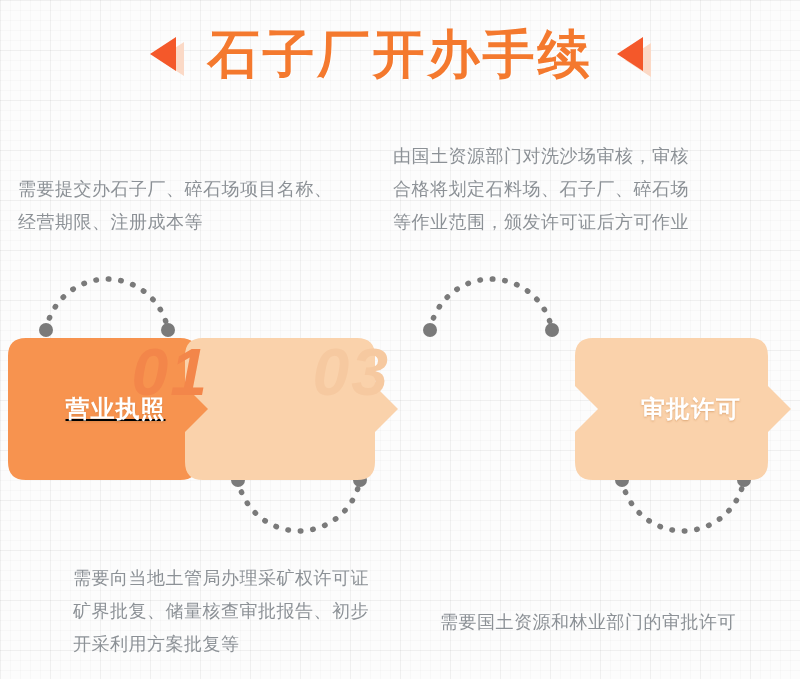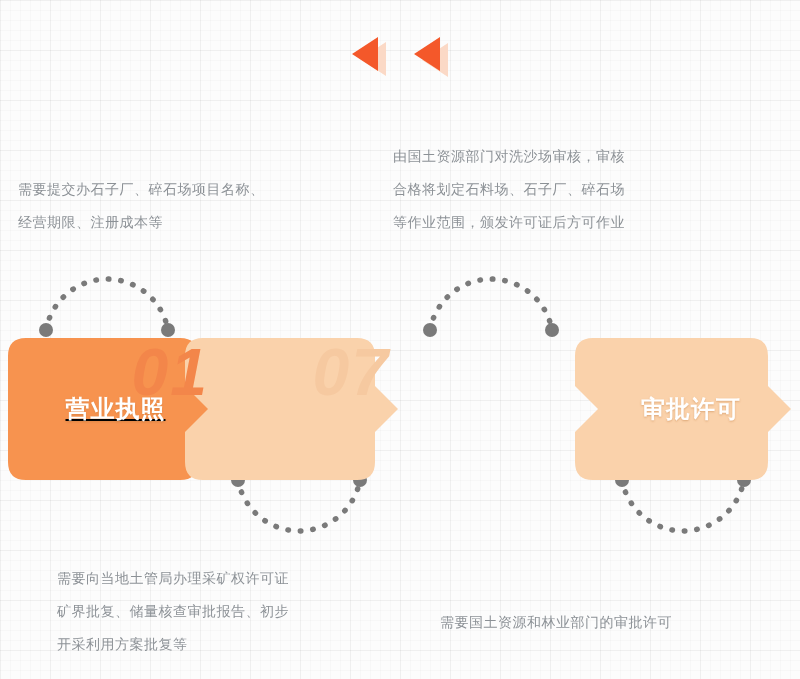--- a/index.html
+++ b/index.html
@@ -65,21 +65,21 @@
   }
   .tri-left  { border-right: 26px solid #f4582a; left: 0;  top: 3px; }
   .tri-left-shadow  { border-right: 26px solid #fbd9c6; left: 8px; top: 8px; }
   .tri-right { border-right: 26px solid #f4582a; left: 4px; top: 3px; }
   .tri-right-shadow { border-right: 26px solid #fbd9c6; left: 12px; top: 9px; }
 
   
   .note {
     position: absolute;
     color: #8c9196;
-    font-size: 14px;
+    font-size: 18px;
     line-height: 33px;
     letter-spacing: 0.5px;
     white-space: pre-line;
   }
   #note-top-left   { left: 18px;  top: 173px; width: 360px; }
   #note-top-right  { left: 393px; top: 140px; width: 400px; }
   #note-bot-left   { left: 57px;  top: 562px; width: 360px; }
   #note-bot-right  { left: 440px; top: 562px; width: 360px; }
 
   
@@ -151,32 +151,33 @@
 </head>
 <body>
 
 <div id="page">
 
   <div id="title-bar">
     <span class="tri-wrap">
       <span class="tri tri-left-shadow" style="border-right-color: rgb(251, 217, 198);"></span>
       <span class="tri tri-left" style="border-right-color: rgb(244, 88, 42);"></span>
     </span>
+    <span class="title-text" style="color: rgb(244, 121, 46);">石子厂开办手续</span>
     <span class="tri-wrap">
       <span class="tri tri-right-shadow" style="border-right-color: rgb(251, 217, 198);"></span>
       <span class="tri tri-right" style="border-right-color: rgb(244, 88, 42);"></span>
     </span>
   </div>
 
   <div class="note" id="note-top-left" style="color: rgb(140, 145, 150);">需要提交办石子厂、碎石场项目名称、
 经营期限、注册成本等</div>
   <div class="note" id="note-top-right" style="color: rgb(140, 145, 150);">由国土资源部门对洗沙场审核，审核
 合格将划定石料场、石子厂、碎石场
 等作业范围，颁发许可证后方可作业</div>
-  <div class="note" id="note-bot-left" style="color: rgb(140, 145, 150);">需要向当地土管局办理采矿权许可证
+  <div class="note" id="note-bot-left" style="color: rgb(140, 145, 150); margin-left: 16px;">需要向当地土管局办理采矿权许可证
 矿界批复、储量核查审批报告、初步
 开采利用方案批复等</div>
   <div class="note" id="note-bot-right" style="color: rgb(140, 145, 150); margin-top: 44px;">需要国土资源和林业部门的审批许可</div>
 
   <svg class="arc" id="arc-1" width="142" height="86" viewBox="0 0 142 86">
     <path d="M 10 78 A 62 62 0 0 1 132 78" fill="none" stroke="#7a7a7a" stroke-width="5.5" stroke-linecap="round" stroke-dasharray="0.5 12"></path>
     <circle cx="10" cy="78" r="7" fill="#7a7a7a"></circle>
     <circle cx="132" cy="78" r="7" fill="#7a7a7a"></circle>
   </svg>
 
@@ -205,21 +206,21 @@
         <path id="p1" d="M 18 0 L 172 0 Q 190 0 190 18 L 190 48 L 213 71 L 190 94 L 190 124 Q 190 142 172 142 L 18 142 Q 0 142 0 124 L 0 18 Q 0 0 18 0 Z" fill="#f7934f"></path>
       </svg>
       <span class="step-num" style="color: rgb(243, 134, 74);">01</span>
       <span class="step-label">营业执照</span>
     </div>
 
     <div class="step" id="step-2">
       <svg class="step-shape" viewBox="0 0 215 142" preserveAspectRatio="none">
         <path id="p2" d="M 18 0 L 172 0 Q 190 0 190 18 L 190 48 L 213 71 L 190 94 L 190 124 Q 190 142 172 142 L 18 142 Q 0 142 0 124 L 0 94 L 23 71 L 0 48 L 0 18 Q 0 0 18 0 Z" fill="#fad2ab"></path>
       </svg>
-      <span class="step-num" style="color: rgb(246, 201, 160);">07</span>
+      <span class="step-num" style="color: rgb(246, 201, 160);">03</span>
     </div>
 
 
     <div class="step" id="step-4">
       <svg class="step-shape" viewBox="0 0 218 142" preserveAspectRatio="none">
         <path id="p4" d="M 18 0 L 175 0 Q 193 0 193 18 L 193 48 L 216 71 L 193 94 L 193 124 Q 193 142 175 142 L 18 142 Q 0 142 0 124 L 0 94 L 23 71 L 0 48 L 0 18 Q 0 0 18 0 Z" fill="#fad2ab"></path>
       </svg>
       <span class="step-label">审批许可</span>
     </div>
 

